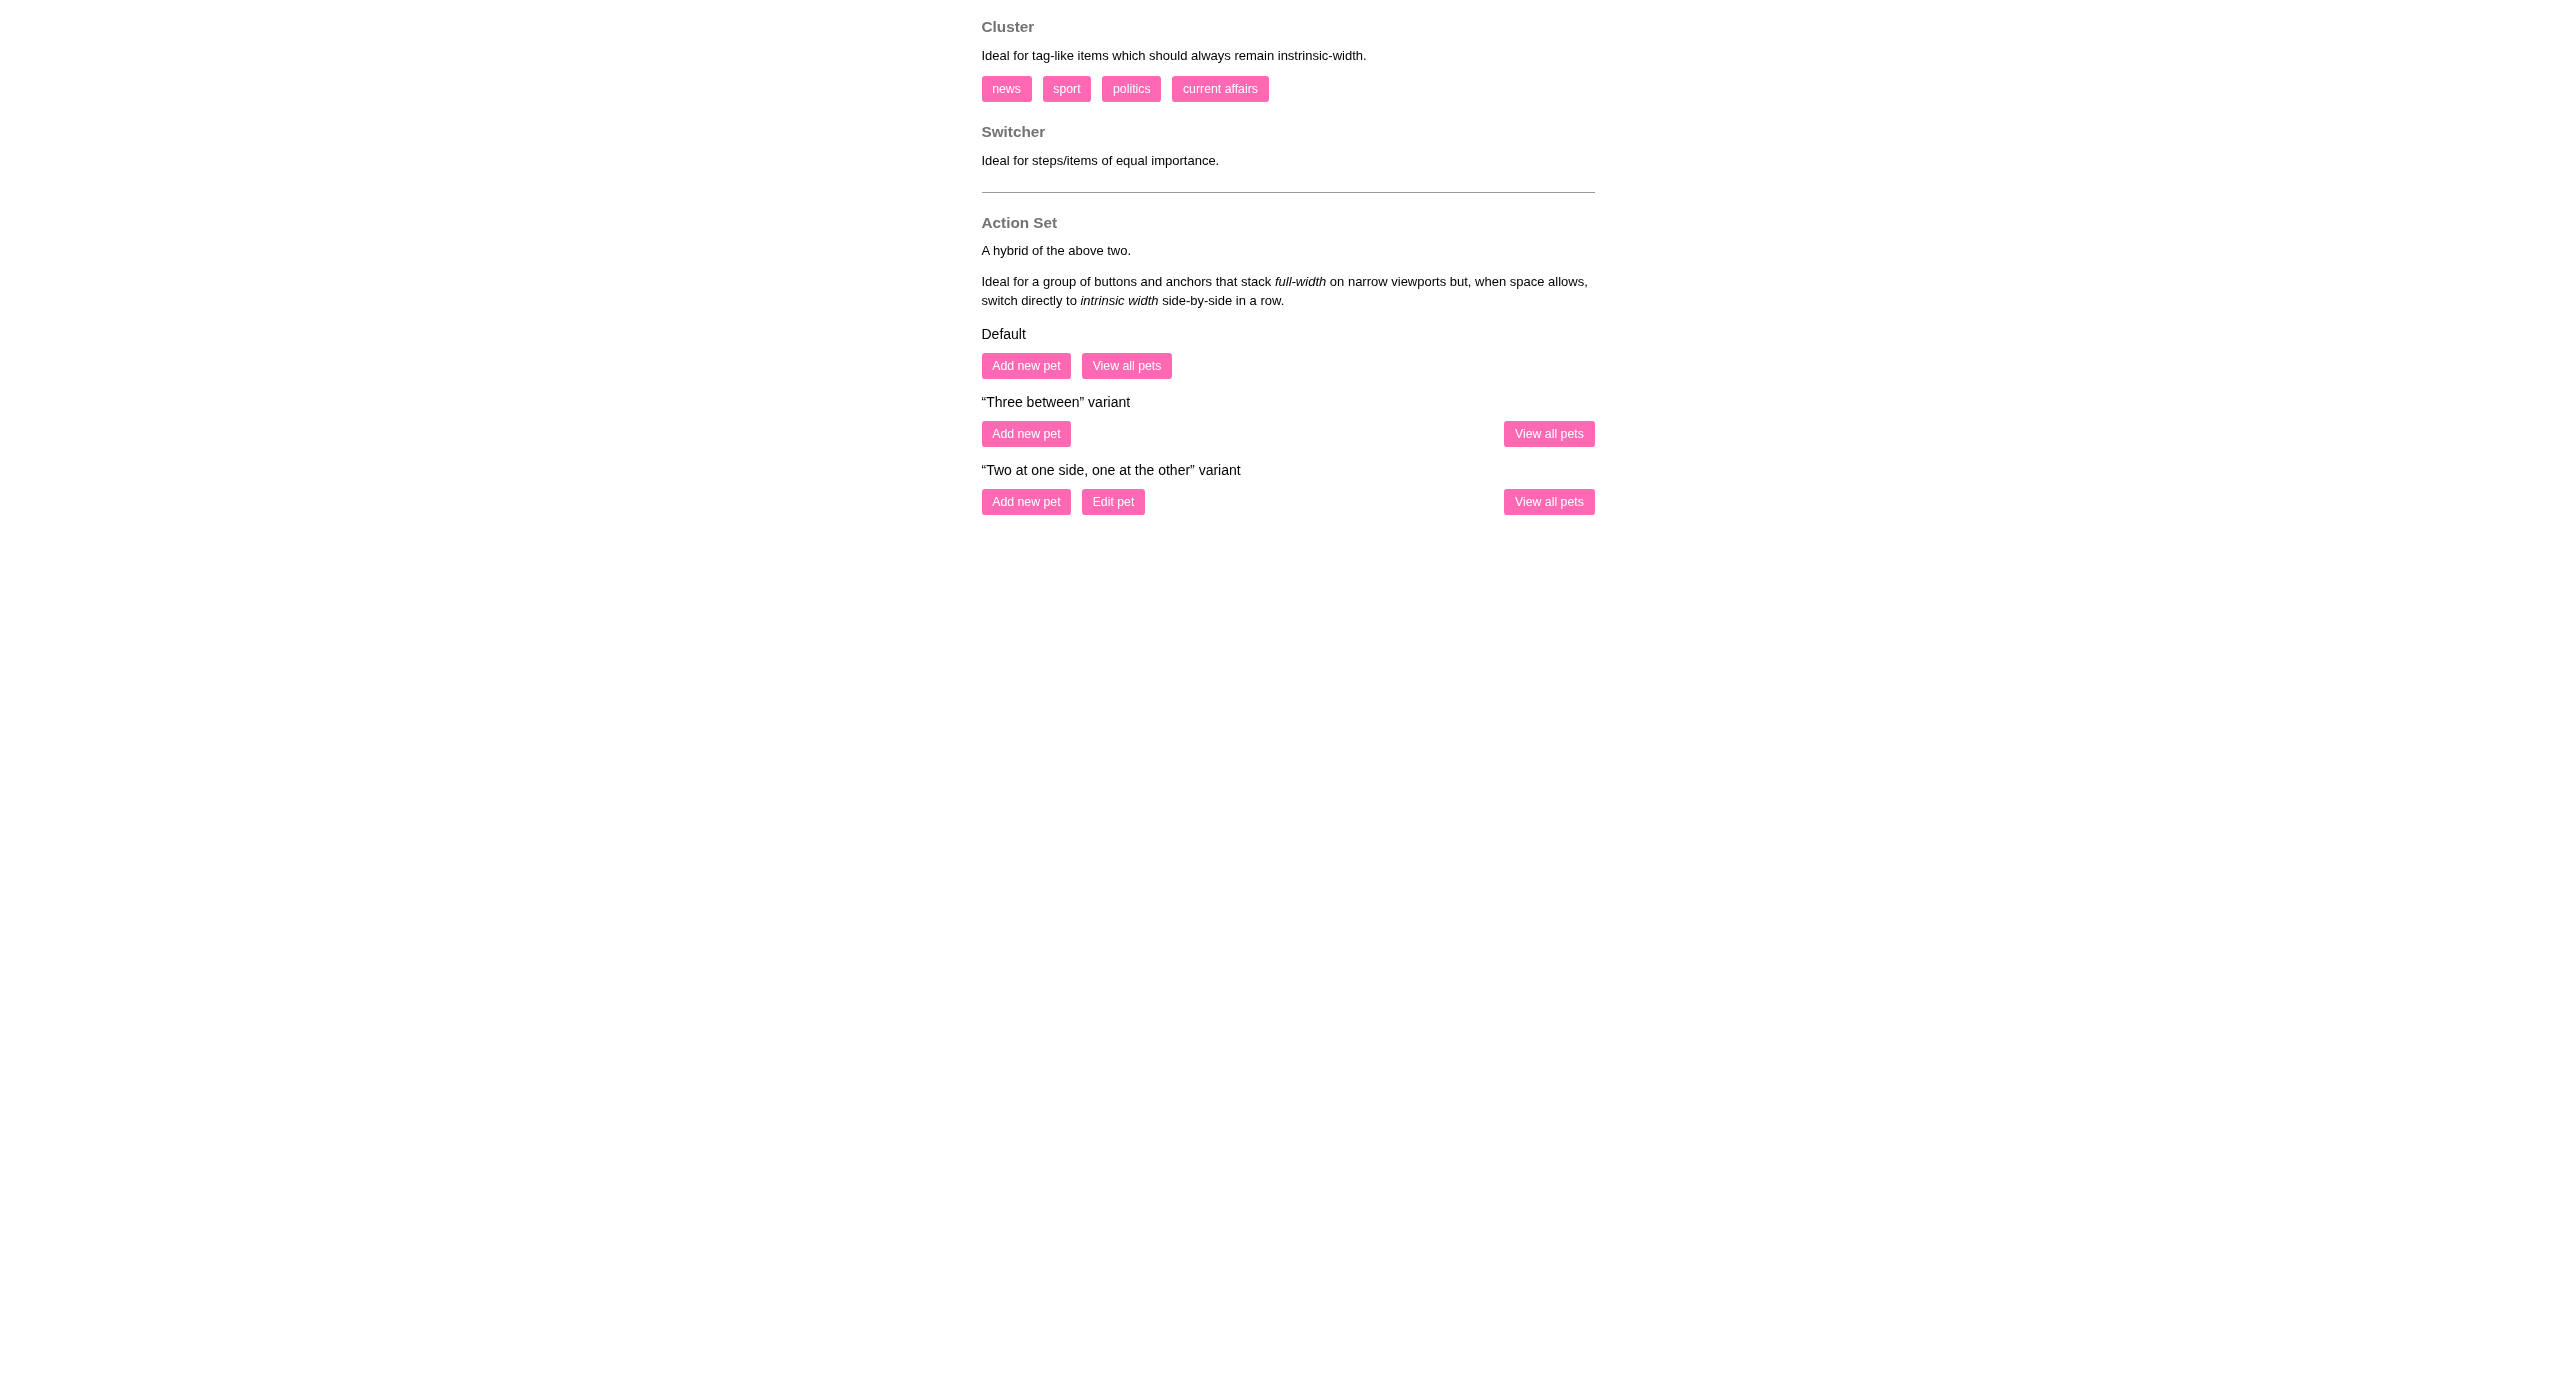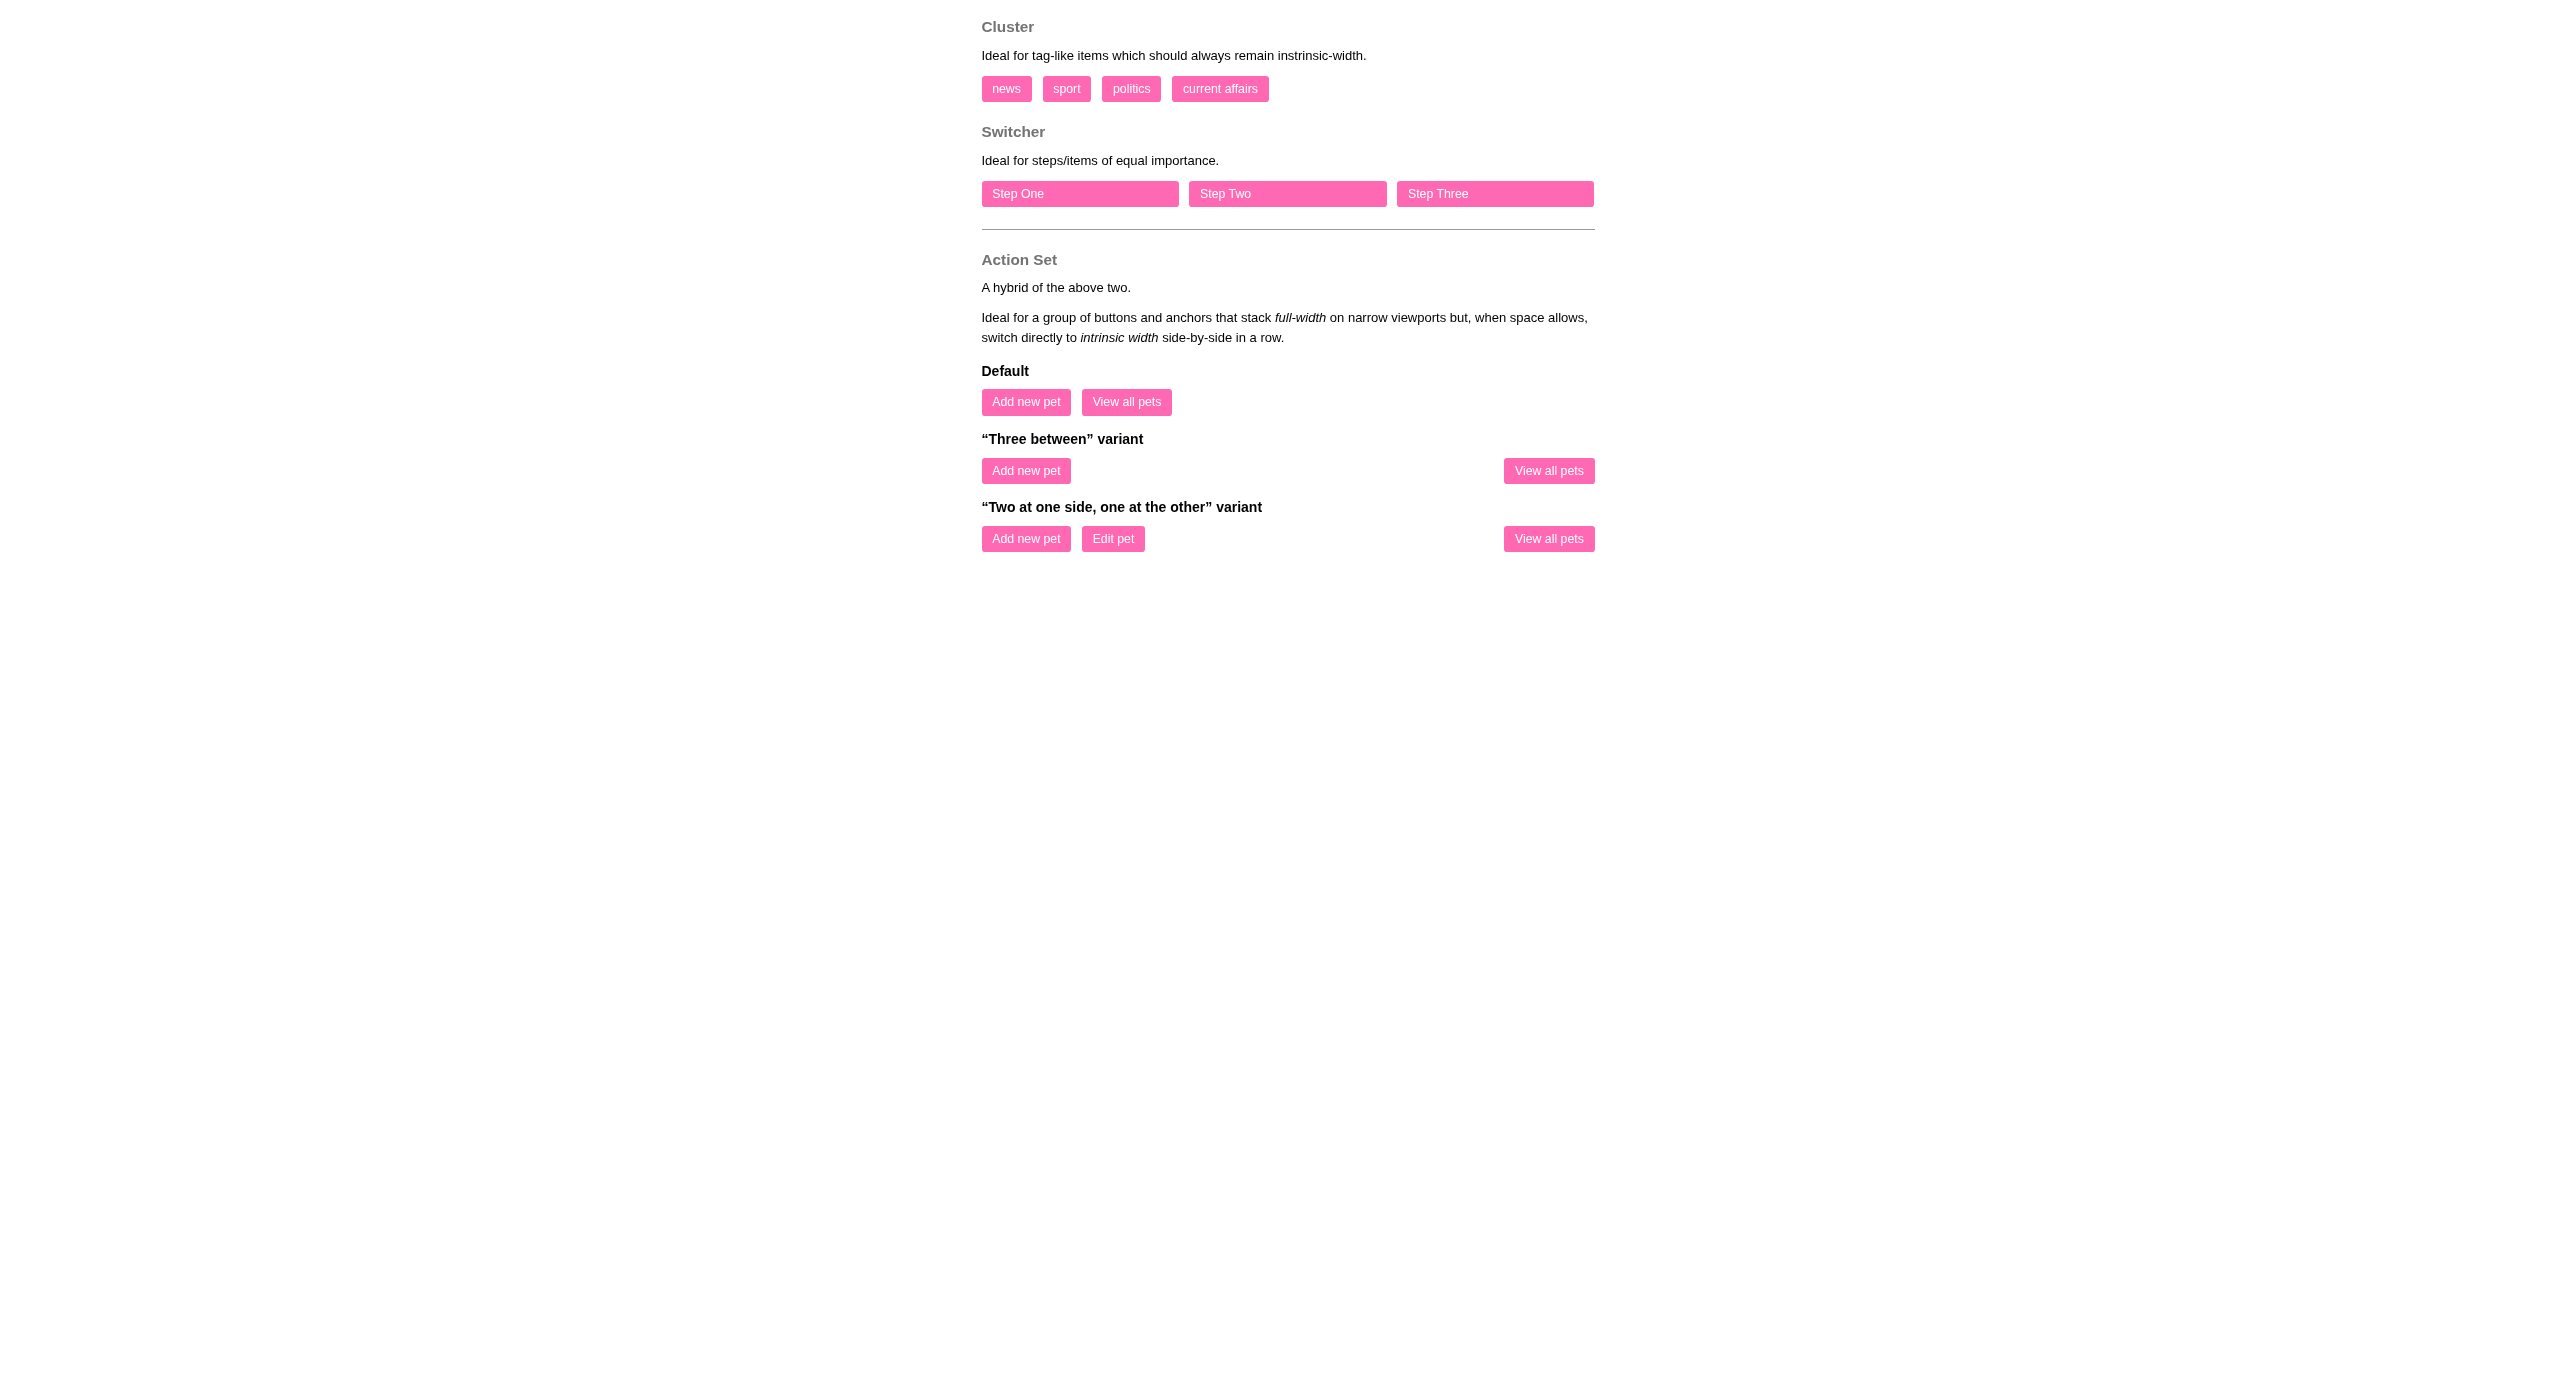--- a/index.html
+++ b/index.html
@@ -22,21 +22,21 @@
     
     h2 {
       font-size: 15.3px;
       font-weight: 700;
       margin-bottom: 9.2px;
       color: #737373;
     }
     
     h3 {
       font-size: 14px;
-      font-weight: 700;
+      font-weight: 400;
       margin-bottom: 10.7px;
       margin-top: 15.3px;
       color: #000000;
     }
     
     p {
       font-size: 13px;
       line-height: 1.5;
       margin-bottom: 10.7px;
       color: #000000;
@@ -117,25 +117,20 @@
       <button class="pill">news</button>
       <button class="pill">sport</button>
       <button class="pill">politics</button>
       <button class="pill">current affairs</button>
     </div>
   </div>
 
   <div class="section">
     <h2>Switcher</h2>
     <p>Ideal for steps/items of equal importance.</p>
-    <div class="switcher">
-      <button class="pill">Step One</button>
-      <button class="pill">Step Two</button>
-      <button class="pill">Step Three</button>
-    </div>
   </div>
 
   <hr>
 
   <div class="section">
     <h2>Action Set</h2>
     <p>A hybrid of the above two.</p>
     <p>
       <span>Ideal for a group of buttons and anchors that stack </span><em>full-width</em><span> on narrow viewports but, when space allows, switch directly to </span><em>intrinsic width</em><span> side-by-side in a row.</span>
     </p>

